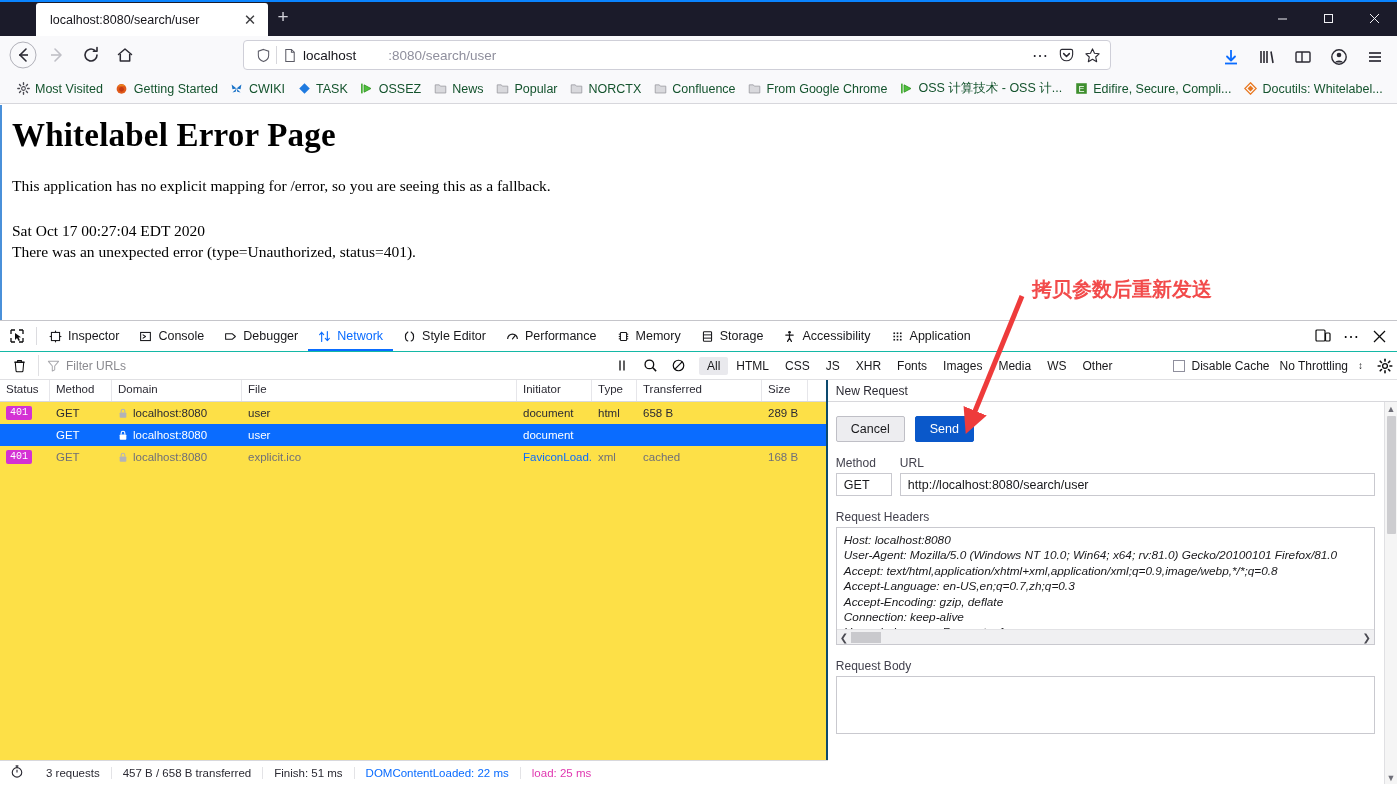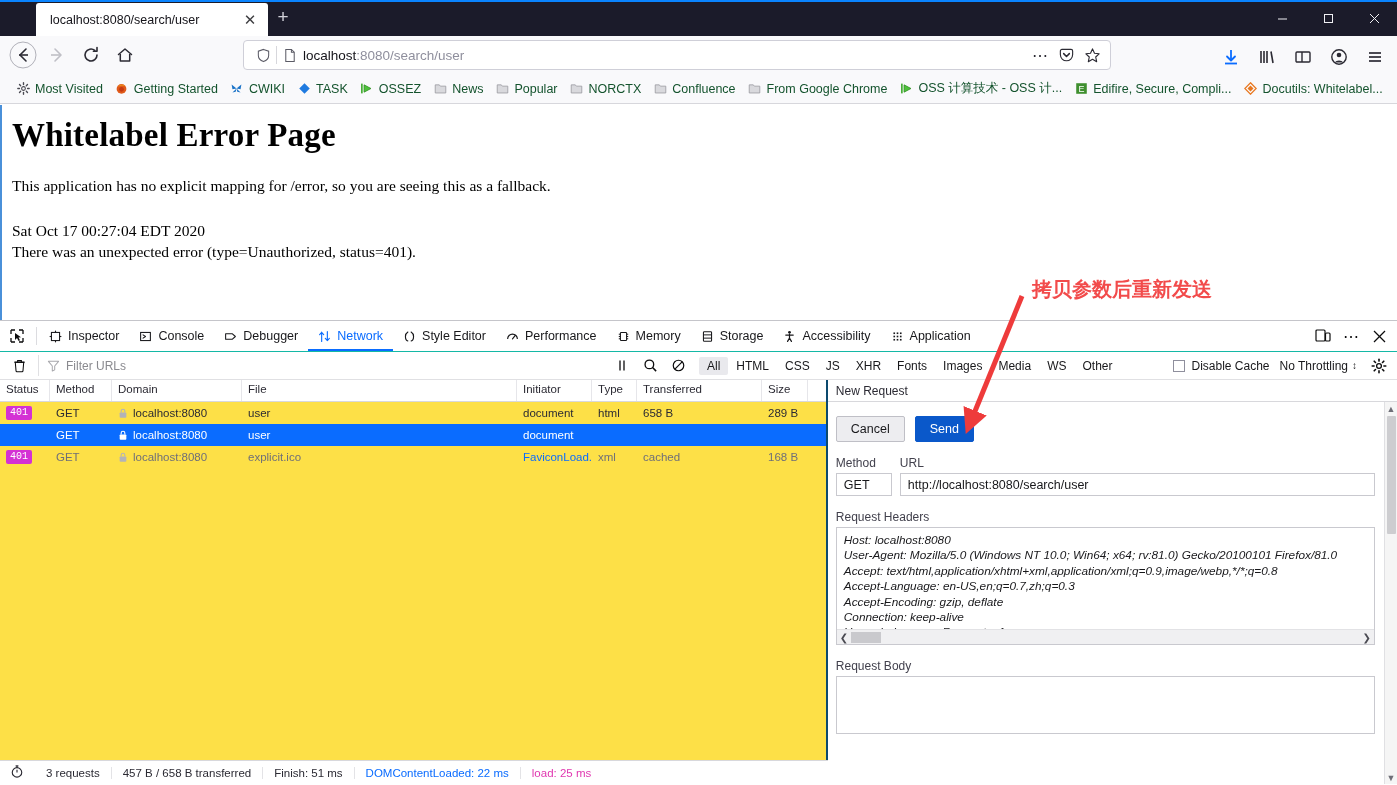--- a/index.html
+++ b/index.html
@@ -48,21 +48,21 @@
   .navbtn:first-child { margin-left: 6px; }
   .urlbar {
     position:absolute; left: 243px; top: 40px; width: 868px; height: 30px;
     background:#fff; border:1px solid #cfcfd8; border-radius:4px;
     display:flex; align-items:center; padding: 0 6px;
   }
   .urlbar .shield { width: 26px; display:flex; justify-content:center; color:#5b5b66; }
   .urlbar .divider { width:1px; height:18px; background:#d7d7dc; }
   .urlbar .pageicon { width: 26px; display:flex; justify-content:center; color:#5b5b66; }
   .urltext { flex:1; font-size:13.5px; color:#15141a; white-space:nowrap; overflow:hidden; }
-  .urltext .dim { color:#8f8f9d; }
+  .urltext .dim { color:#8f8f9d;padding-left:32px; }
   .urlbar .trail { display:flex; align-items:center; gap: 2px; }
   .ub-icon { width:24px; height:24px; display:flex; align-items:center; justify-content:center; color:#2b2a33; }
   .navright { position:absolute; right: 4px; top: 40px; display:flex; align-items:center; }
   .navright .navbtn { width: 36px; }
 
   .bookmarks {
     position:absolute; left:0; top:74px; width:1397px; height:30px;
     background:#f9f9fb; border-bottom:1px solid #d7d7dc;
     display:flex; align-items:center; padding-left: 10px; gap: 0px;
     overflow:hidden;
@@ -106,24 +106,24 @@
   .tb-filter {
     width: 565px; height: 21px; margin-left: 6px; display:flex; align-items:center; gap:6px;
     border-left: 1px solid #e0e0e3; padding-left: 8px;
   }
   .tb-filter .ph { font-size:12px; color:#8a8a8f; }
   .tb-icons { display:flex; align-items:center; gap: 2px; margin-left: 6px; }
   .tb-ic { width:26px; height:24px; display:flex; align-items:center; justify-content:center; color:#0c0c0d; }
   .tb-types { display:flex; align-items:center; gap:0px; margin-left: 8px; }
   .ftype { font-size:12px; color:#18181b; padding: 2px 8px; border-radius:2px; }
   .ftype.active { background:#e9e9ed; }
-  .tb-right { margin-left:auto; display:flex; align-items:center; gap: 10px; padding-right:6px; }
+  .tb-right { margin-left:auto; display:flex; align-items:center; gap: 10px; }
   .chk { display:flex; align-items:center; gap:6px; font-size:12px; color:#18181b; }
   .chkbox { width:12px; height:12px; border:1px solid #8f8f9d; background:#fff; }
-  .throt { font-size:12px; color:#18181b; display:flex; align-items:center; gap:4px; }
+  .throt { font-size:12px; color:#18181b; display:flex; align-items:center; gap:10px; }
   .gear { width:24px; height:24px; display:flex; align-items:center; justify-content:center; color:#0c0c0d; }
 
   .dt-body { display:flex; height: 404px; }
   .net-list { width: 855px; border-right:2px solid #0c4a6e; background:#fde047; position:relative; }
   .net-head { display:flex; height:22px; border-bottom:1px solid #d8d8dc; background:#fff; }
   .nh {
     font-size:11.5px; color:#2b2a33; padding: 3px 6px; border-right:1px solid #e6e6ea;
     white-space:nowrap; overflow:hidden;
   }
   .row { display:flex; height:22px; align-items:stretch; }

